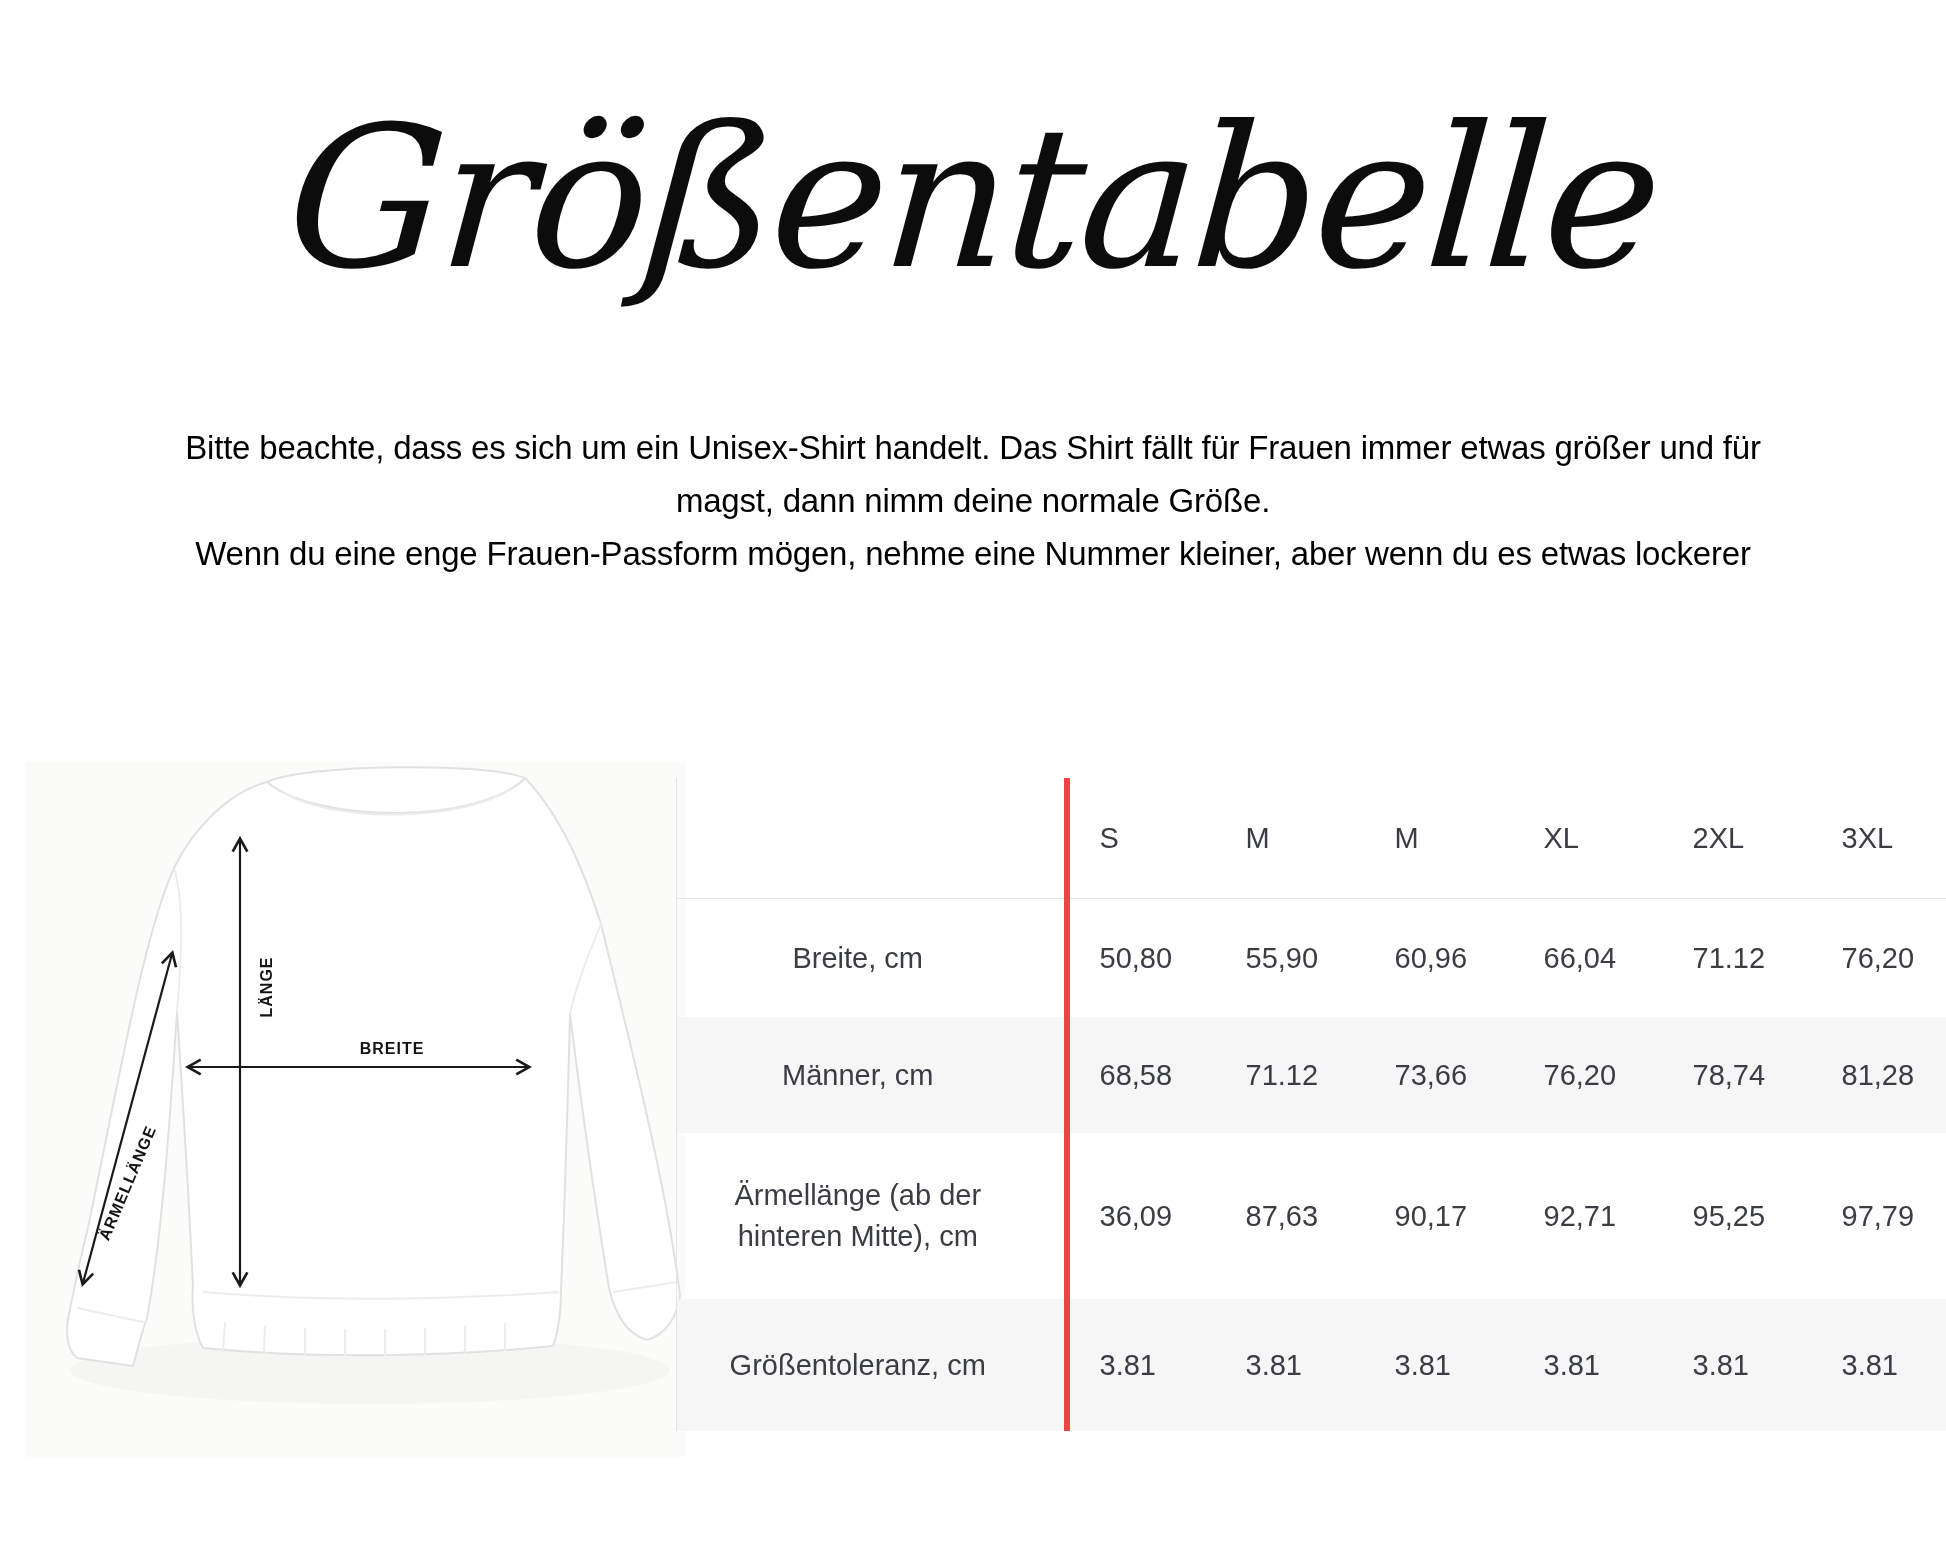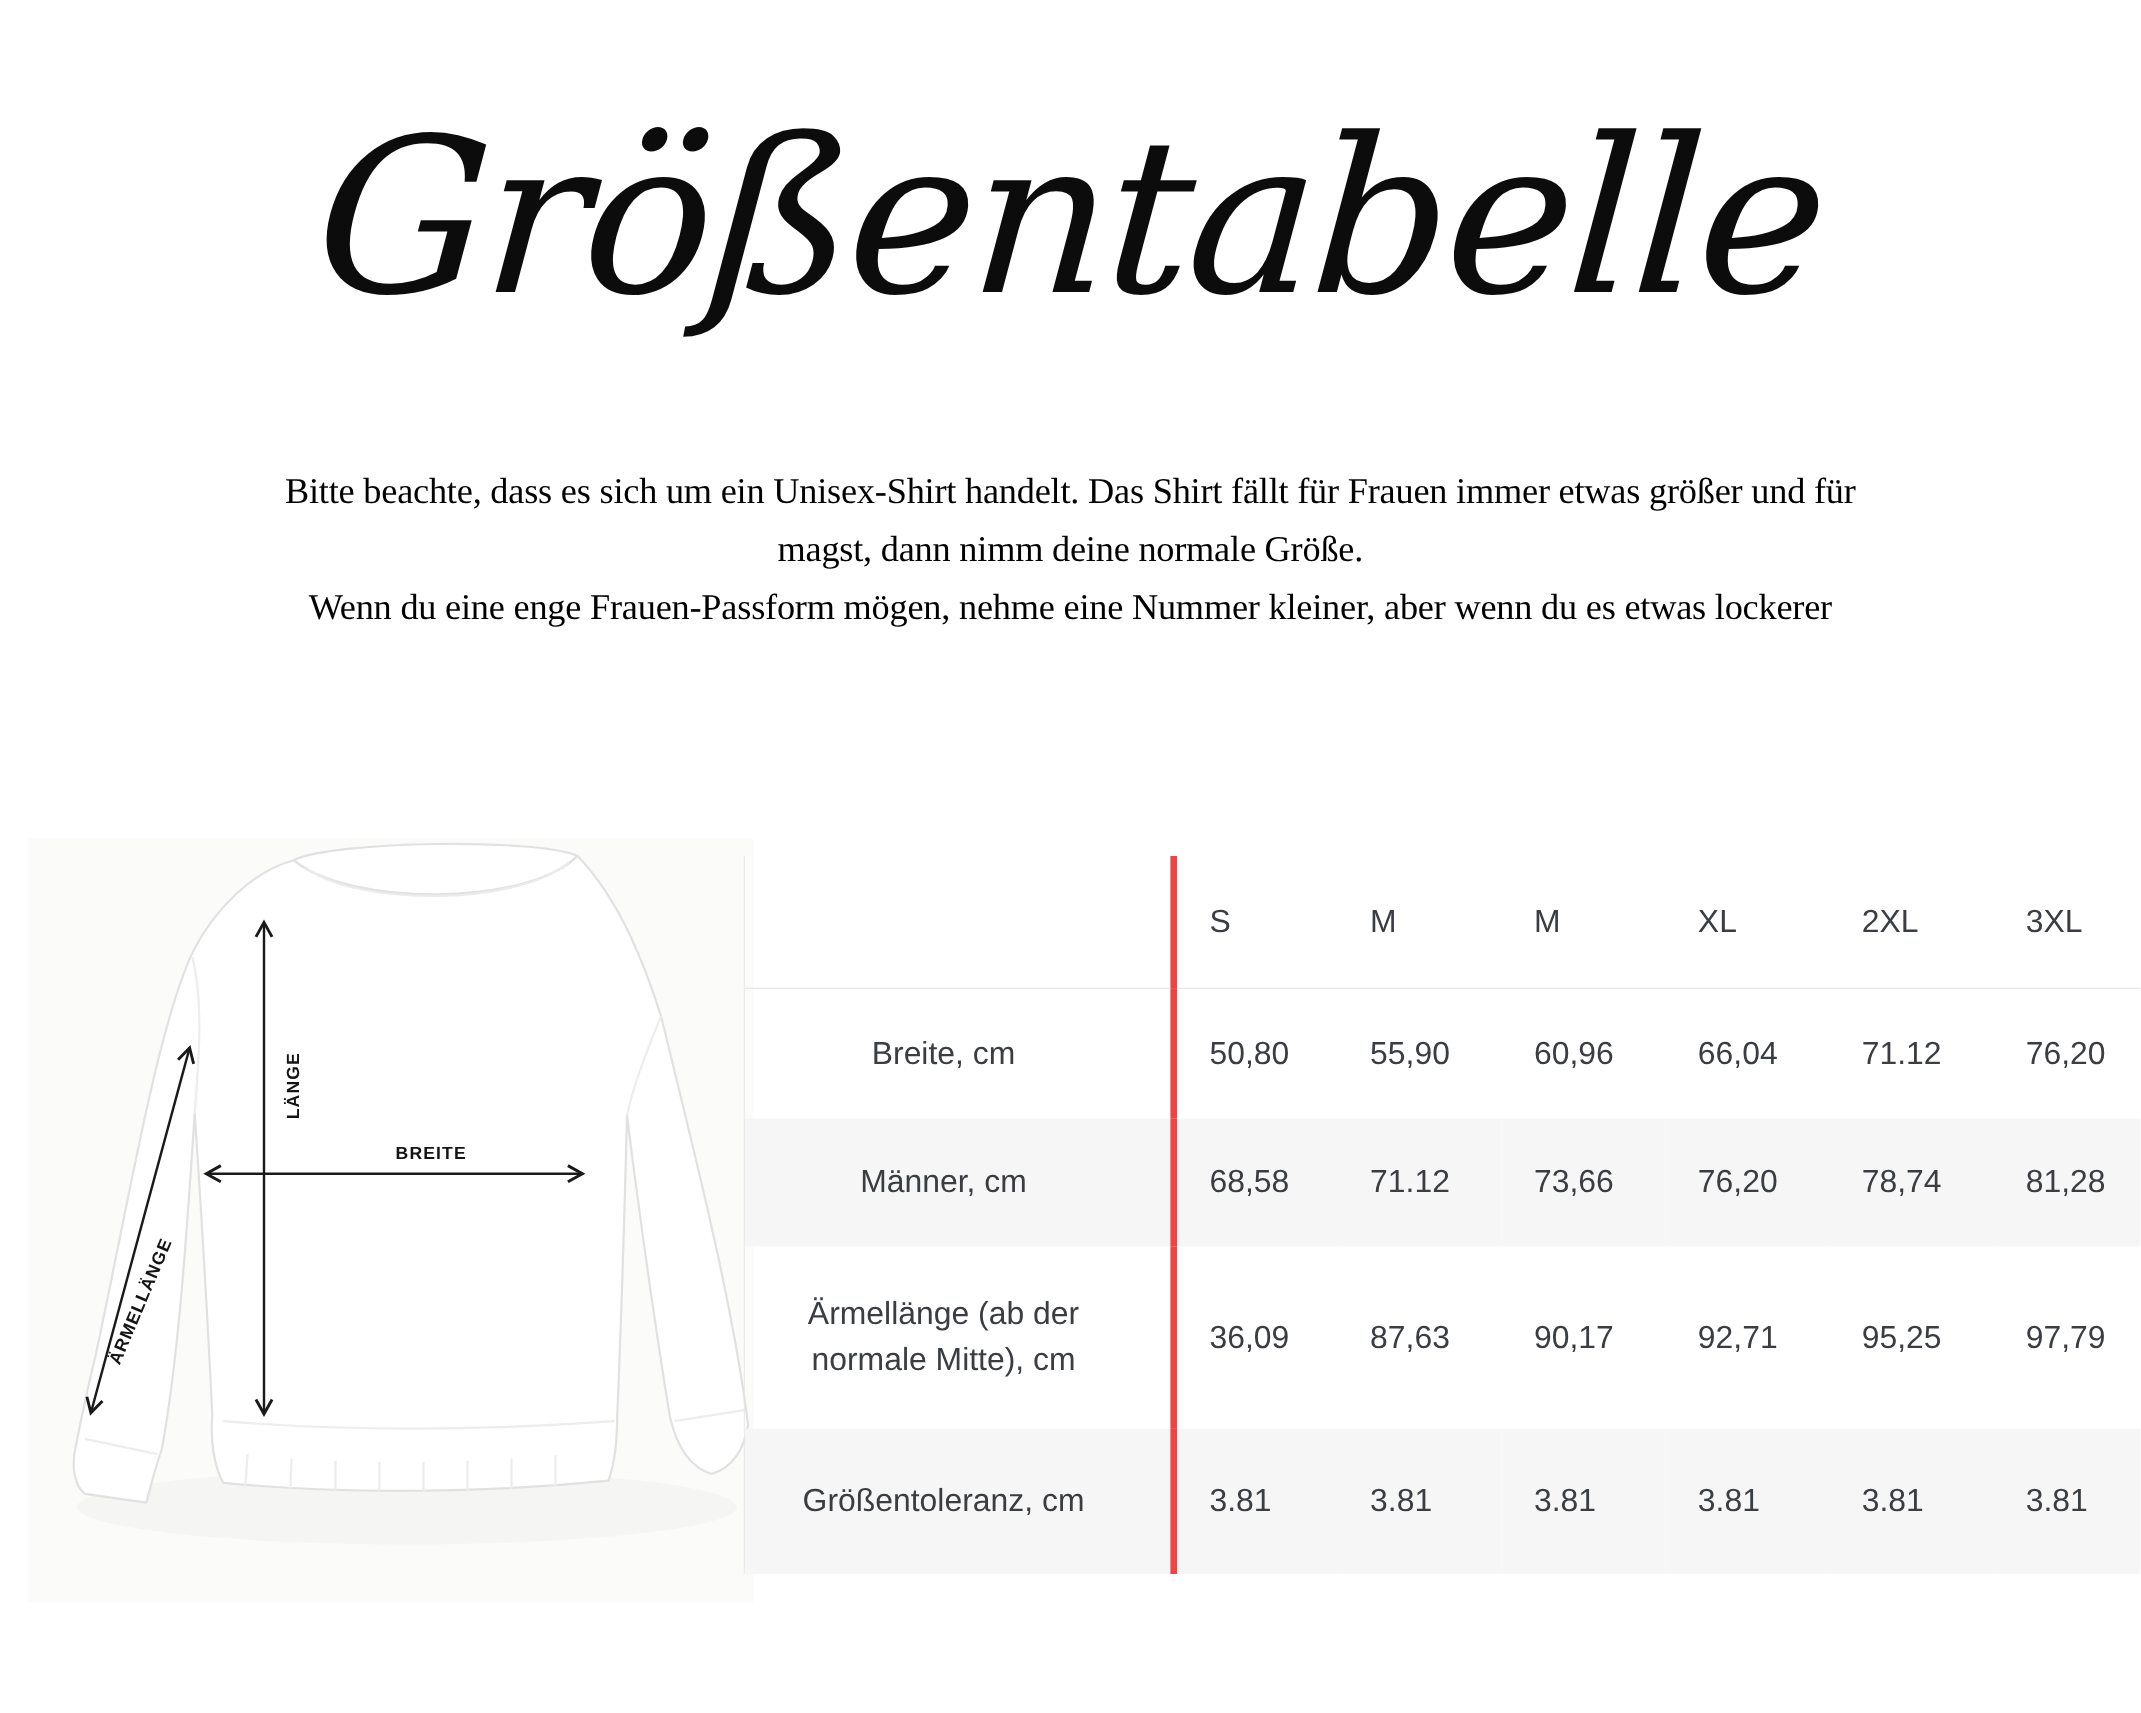--- a/index.html
+++ b/index.html
@@ -7,21 +7,21 @@
         font-family:"Liberation Sans",sans-serif;color:#000;}
 
   
   .title{position:absolute;top:0px;left:0;width:1946px;height:395px;margin:0;
          display:flex;align-items:center;justify-content:center;
          font-family:"DejaVu Serif",serif;font-style:italic;font-weight:400;
          font-size:196px;letter-spacing:-4px;color:#0c0c0c;transform:skewX(-4deg);}
 
   
   .intro{position:absolute;top:421px;left:0;width:1946px;text-align:center;
-         font-size:33px;line-height:53px;color:#000;letter-spacing:-0.2px;font-family:Liberation Serif, serif;}
+         font-size:33px;line-height:53px;color:#000;letter-spacing:-0.2px;}
 
   
   .diagram{position:absolute;left:25px;top:762px;width:660px;height:695px;}
 
   
   .table-wrap{position:absolute;left:676px;top:778px;width:1270px;overflow:hidden;}
   table.sizes{border-collapse:collapse;table-layout:fixed;width:1284px;
               border-left:1px solid #e4e4e5;color:#3a3d42;font-size:29px;}
   table.sizes col.c-label{width:390px;}
   table.sizes col.c-data{width:149px;}
@@ -145,21 +145,21 @@
         <tr class="r1 stripe">
           <td class="label-col">Männer, cm</td>
           <td>68,58</td>
           <td>71.12</td>
           <td>73,66</td>
           <td>76,20</td>
           <td>78,74</td>
           <td>81,28</td>
         </tr>
         <tr class="r2">
-          <td class="label-col">Ärmellänge (ab der normale Mitte), cm</td>
+          <td class="label-col">Ärmellänge (ab der hinteren Mitte), cm</td>
           <td>36,09</td>
           <td>87,63</td>
           <td>90,17</td>
           <td>92,71</td>
           <td>95,25</td>
           <td>97,79</td>
         </tr>
         <tr class="r3 stripe">
           <td class="label-col">Größentoleranz, cm</td>
           <td>3.81</td>

